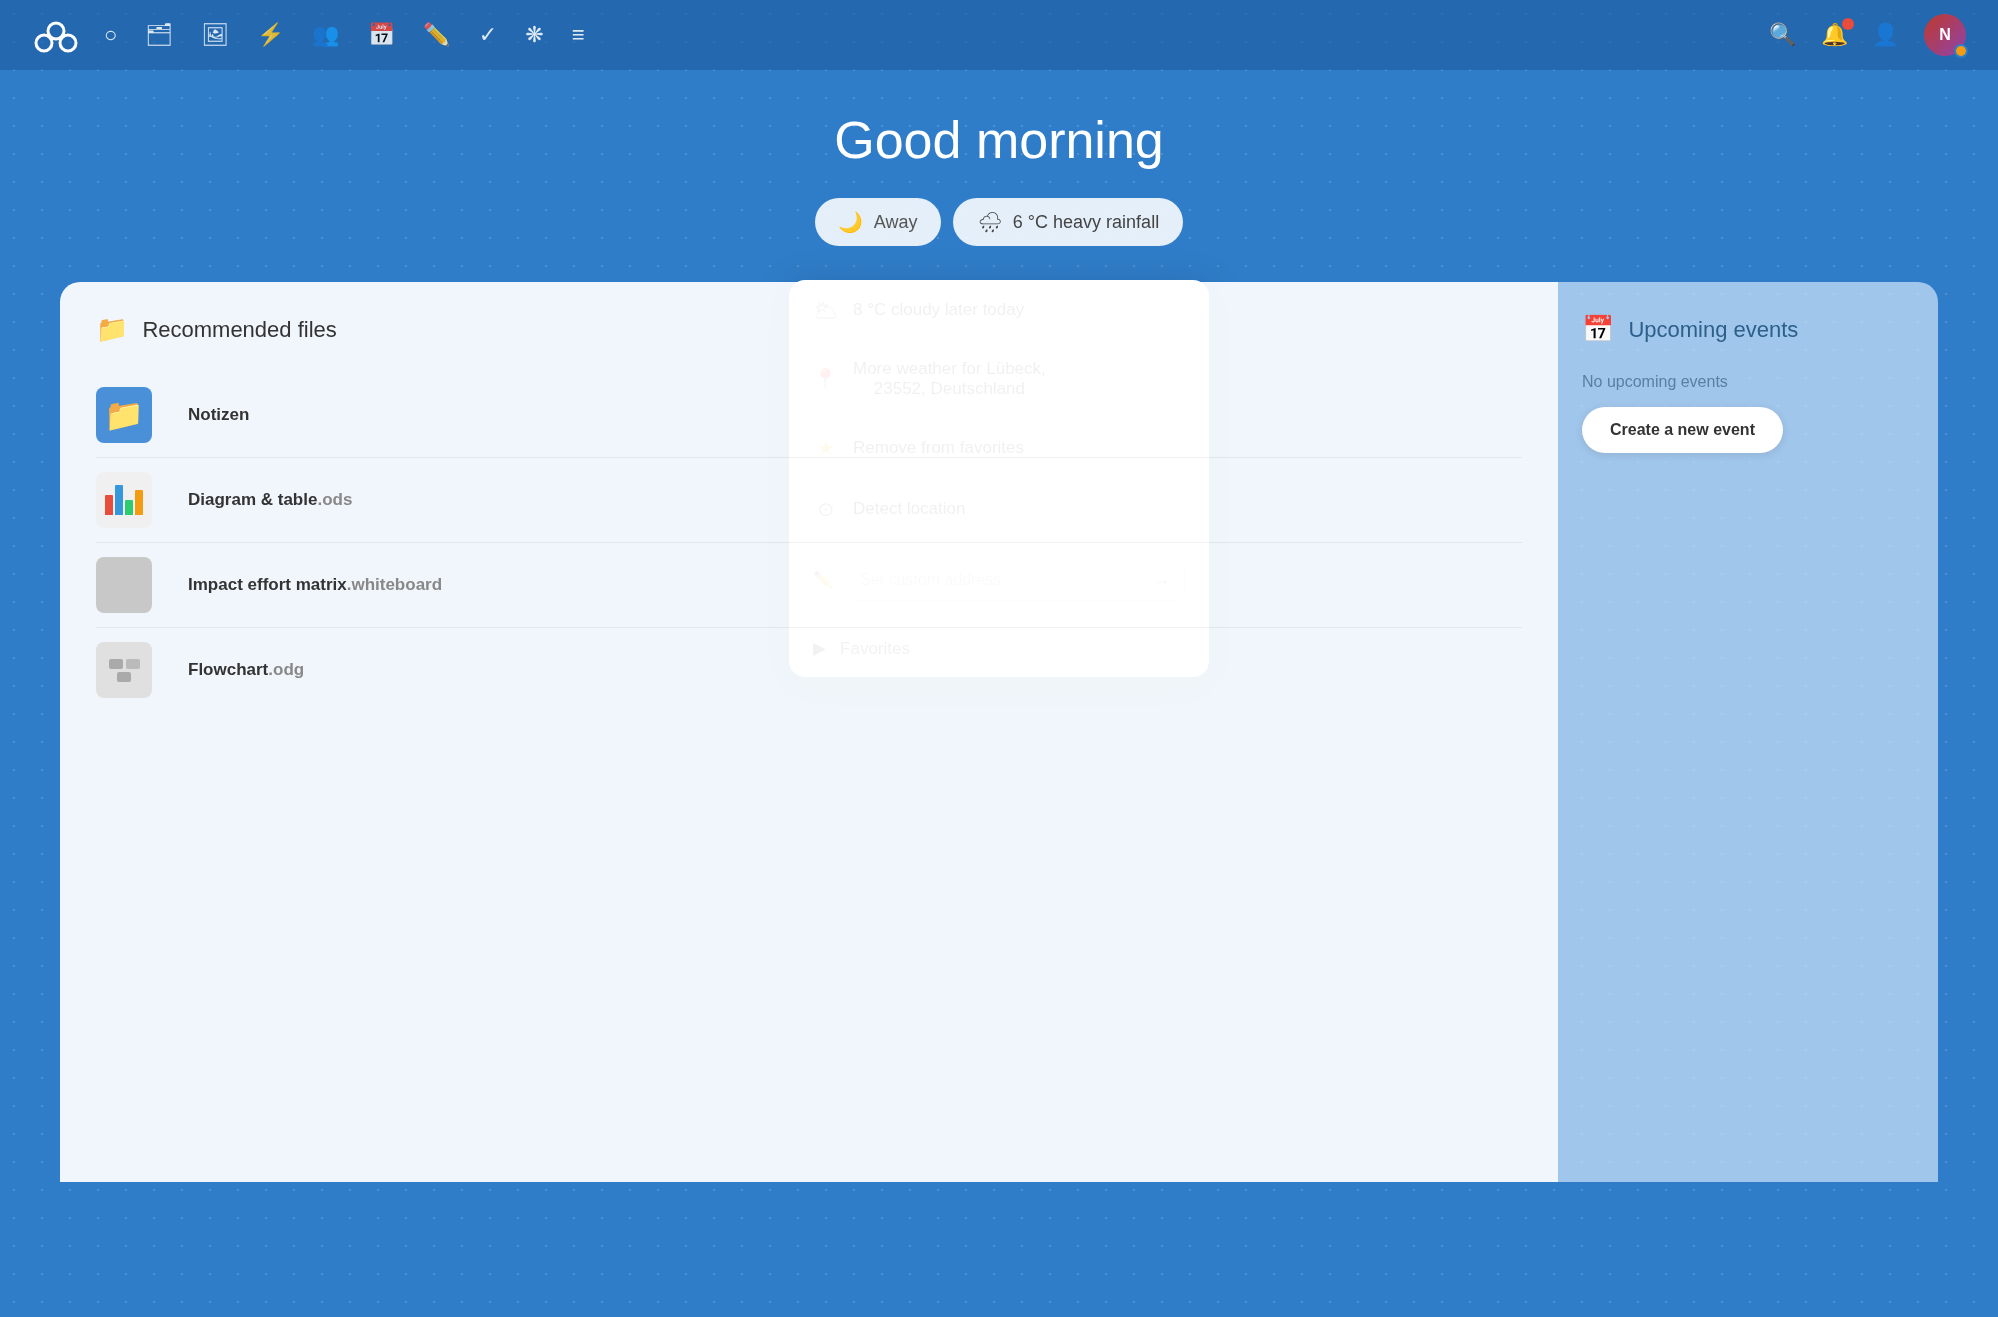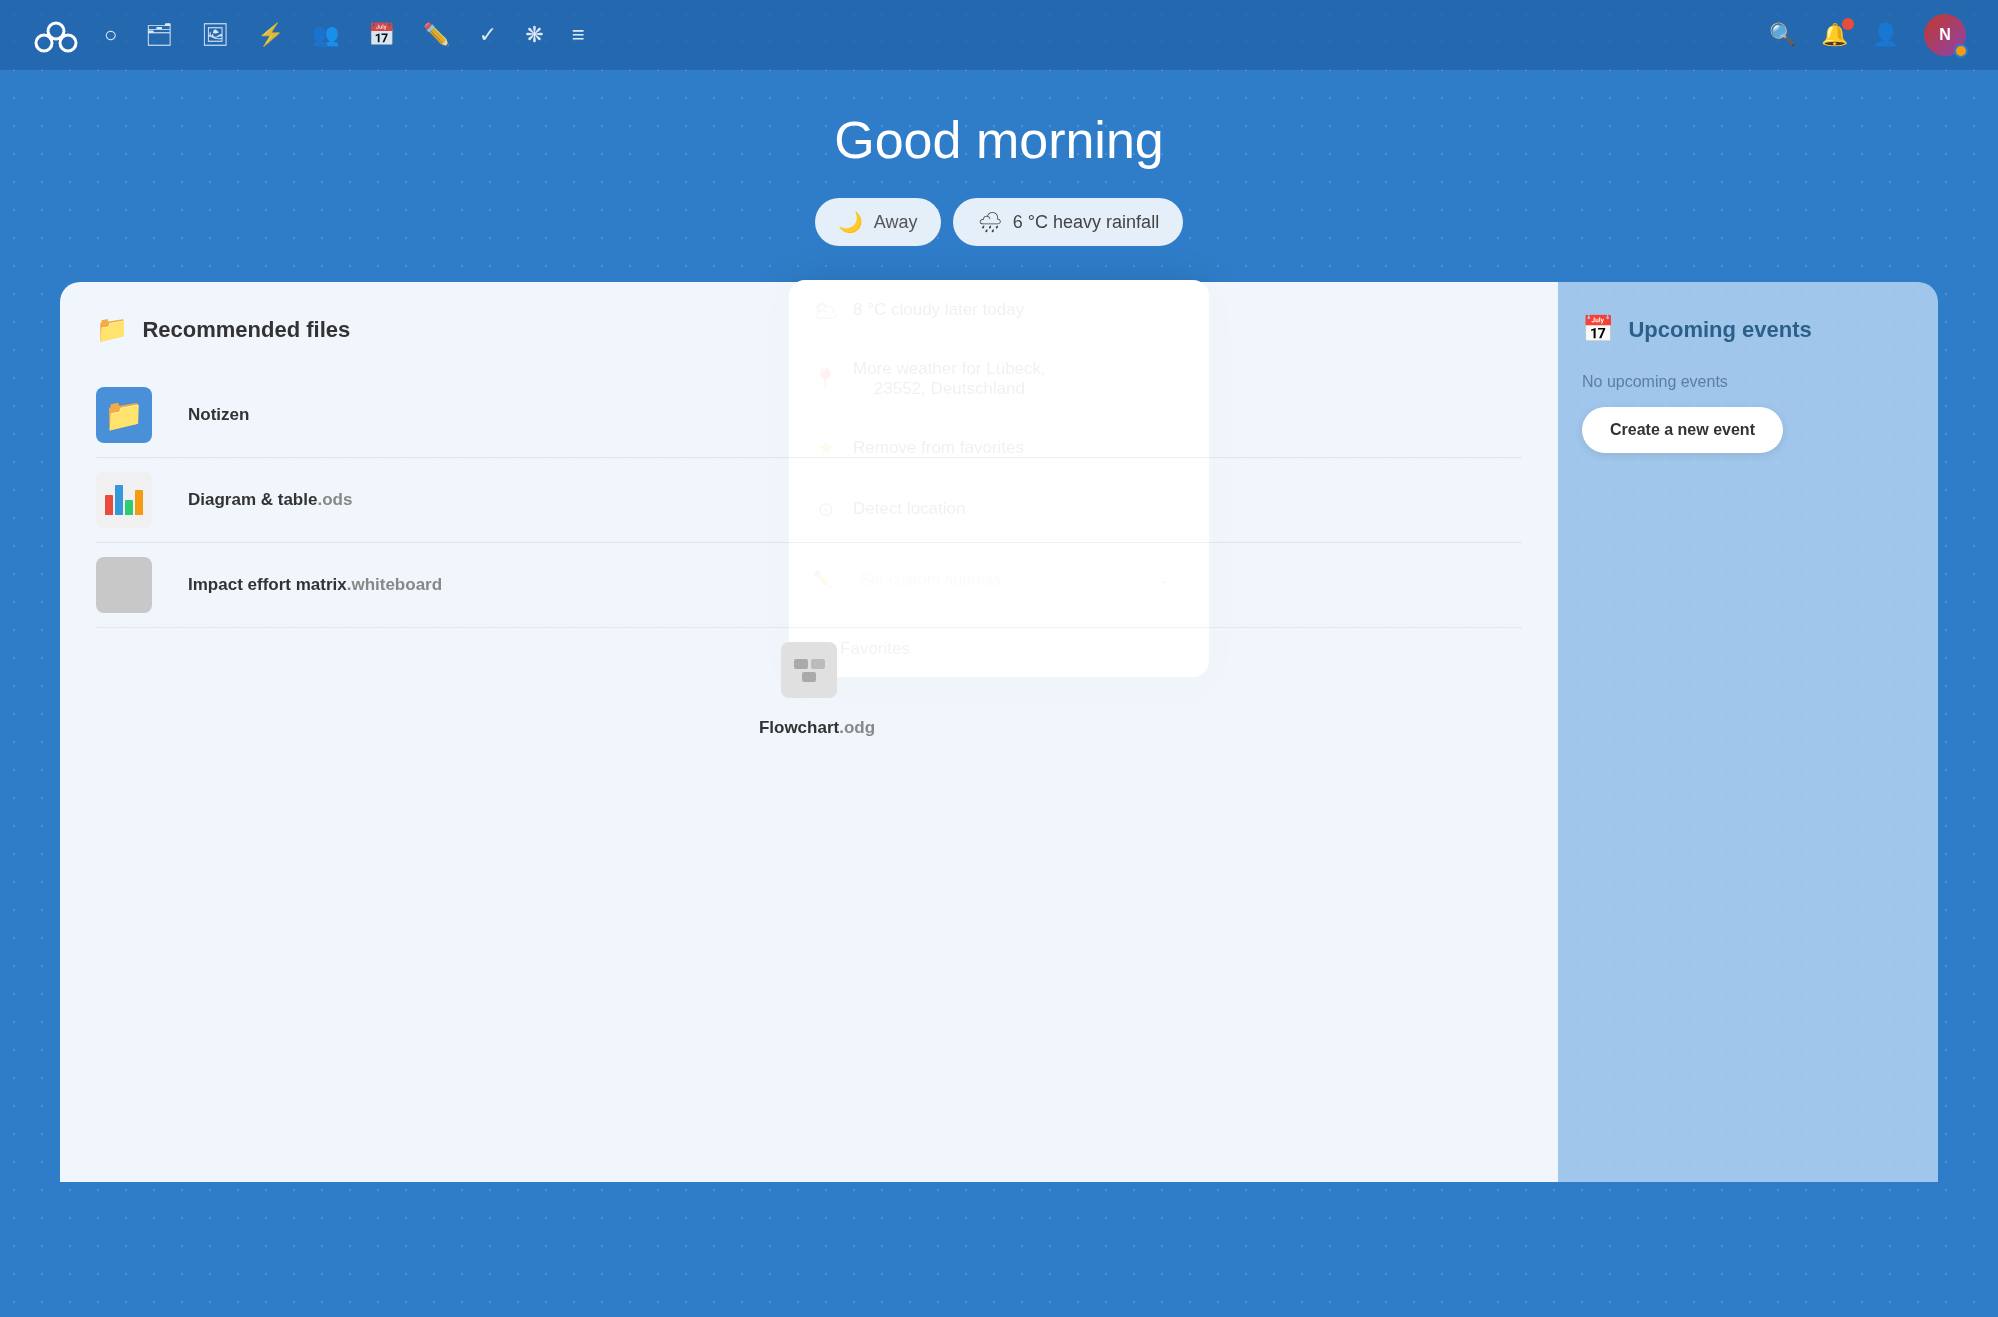--- a/index.html
+++ b/index.html
@@ -229,37 +229,37 @@
       display: flex;
       align-items: center;
       gap: 14px;
       margin-bottom: 28px;
     }
     .panel-header-icon {
       font-size: 26px;
     }
     .panel-header-title {
       font-size: 22px;
-      font-weight: 700;
+      font-weight: 400;
       color: #333;
     }
     .panel-header-title.events-title {
       color: #2c5f8a;
     }
 
     .file-list { list-style: none; }
     .file-item {
       display: flex;
       align-items: center;
       gap: 20px;
       padding: 14px 0;
       border-bottom: 1px solid rgba(0,0,0,0.06);
       cursor: pointer;
     }
-    .file-item:last-child { border-bottom: none; flex-direction: column; }
+    .file-item:last-child { border-bottom: none; }
     .file-thumb {
       width: 56px; height: 56px;
       border-radius: 8px;
       object-fit: cover;
       flex-shrink: 0;
       display: flex;
       align-items: center;
       justify-content: center;
       font-size: 28px;
     }

